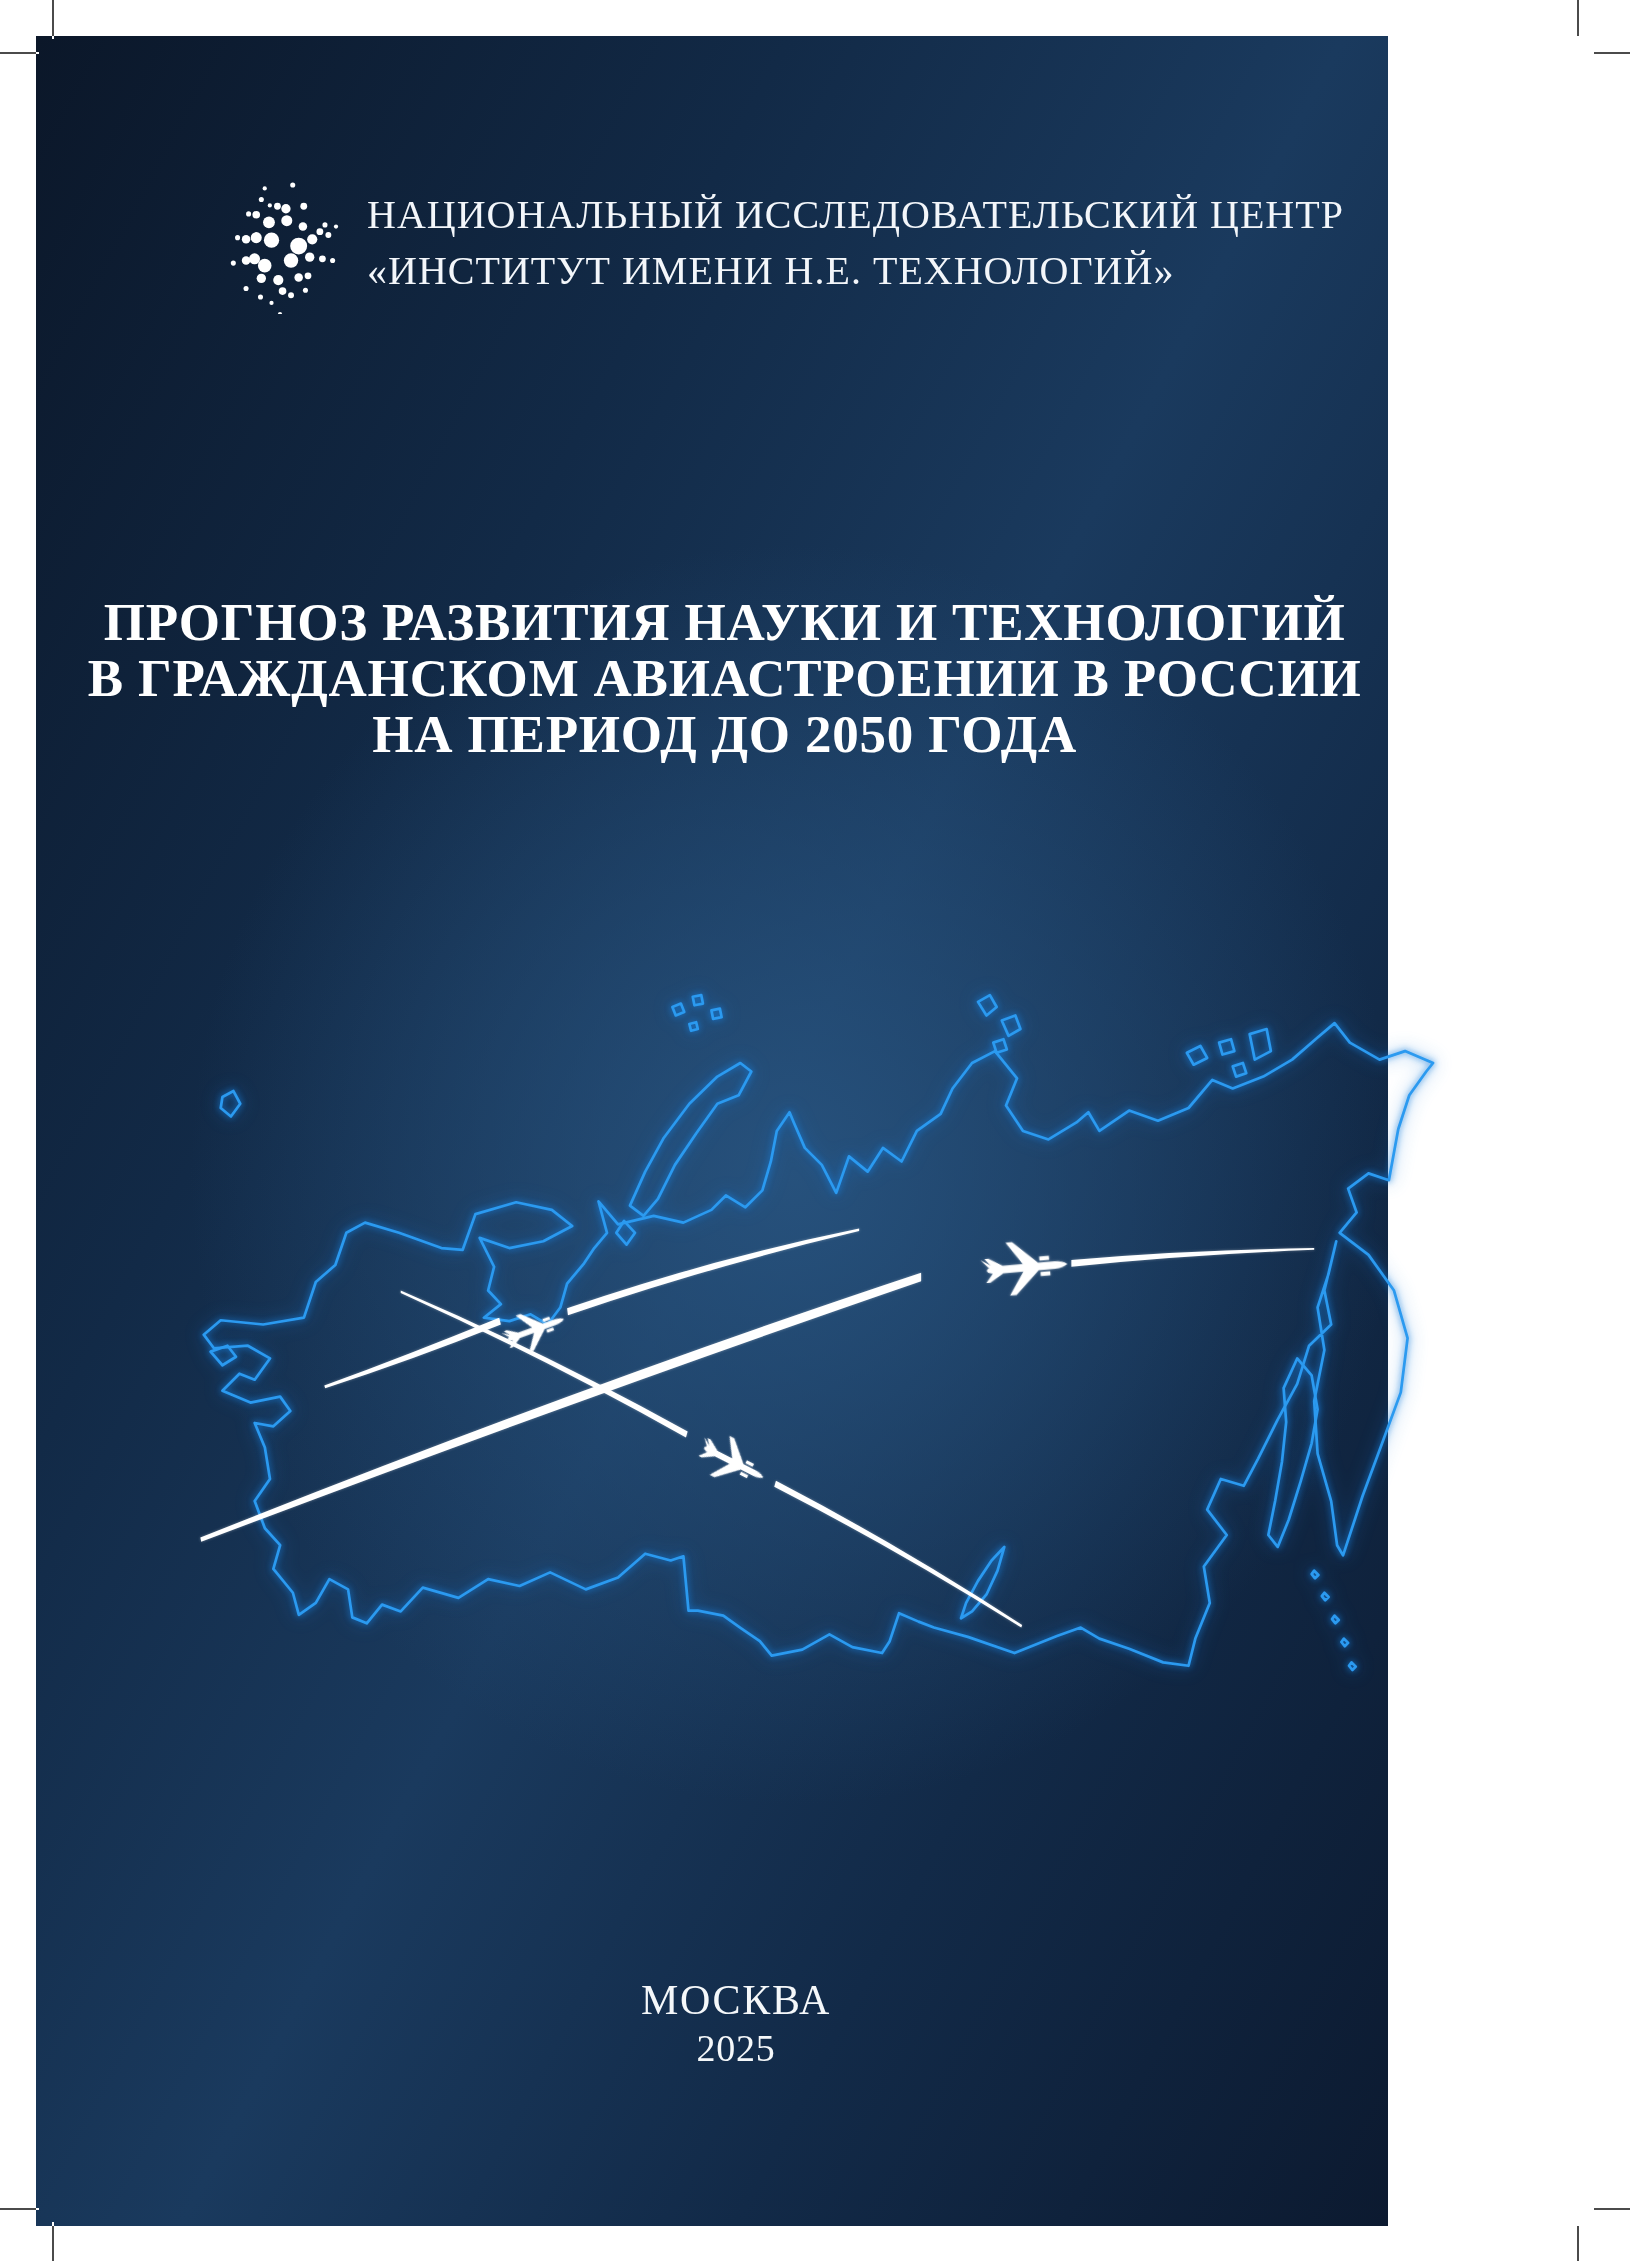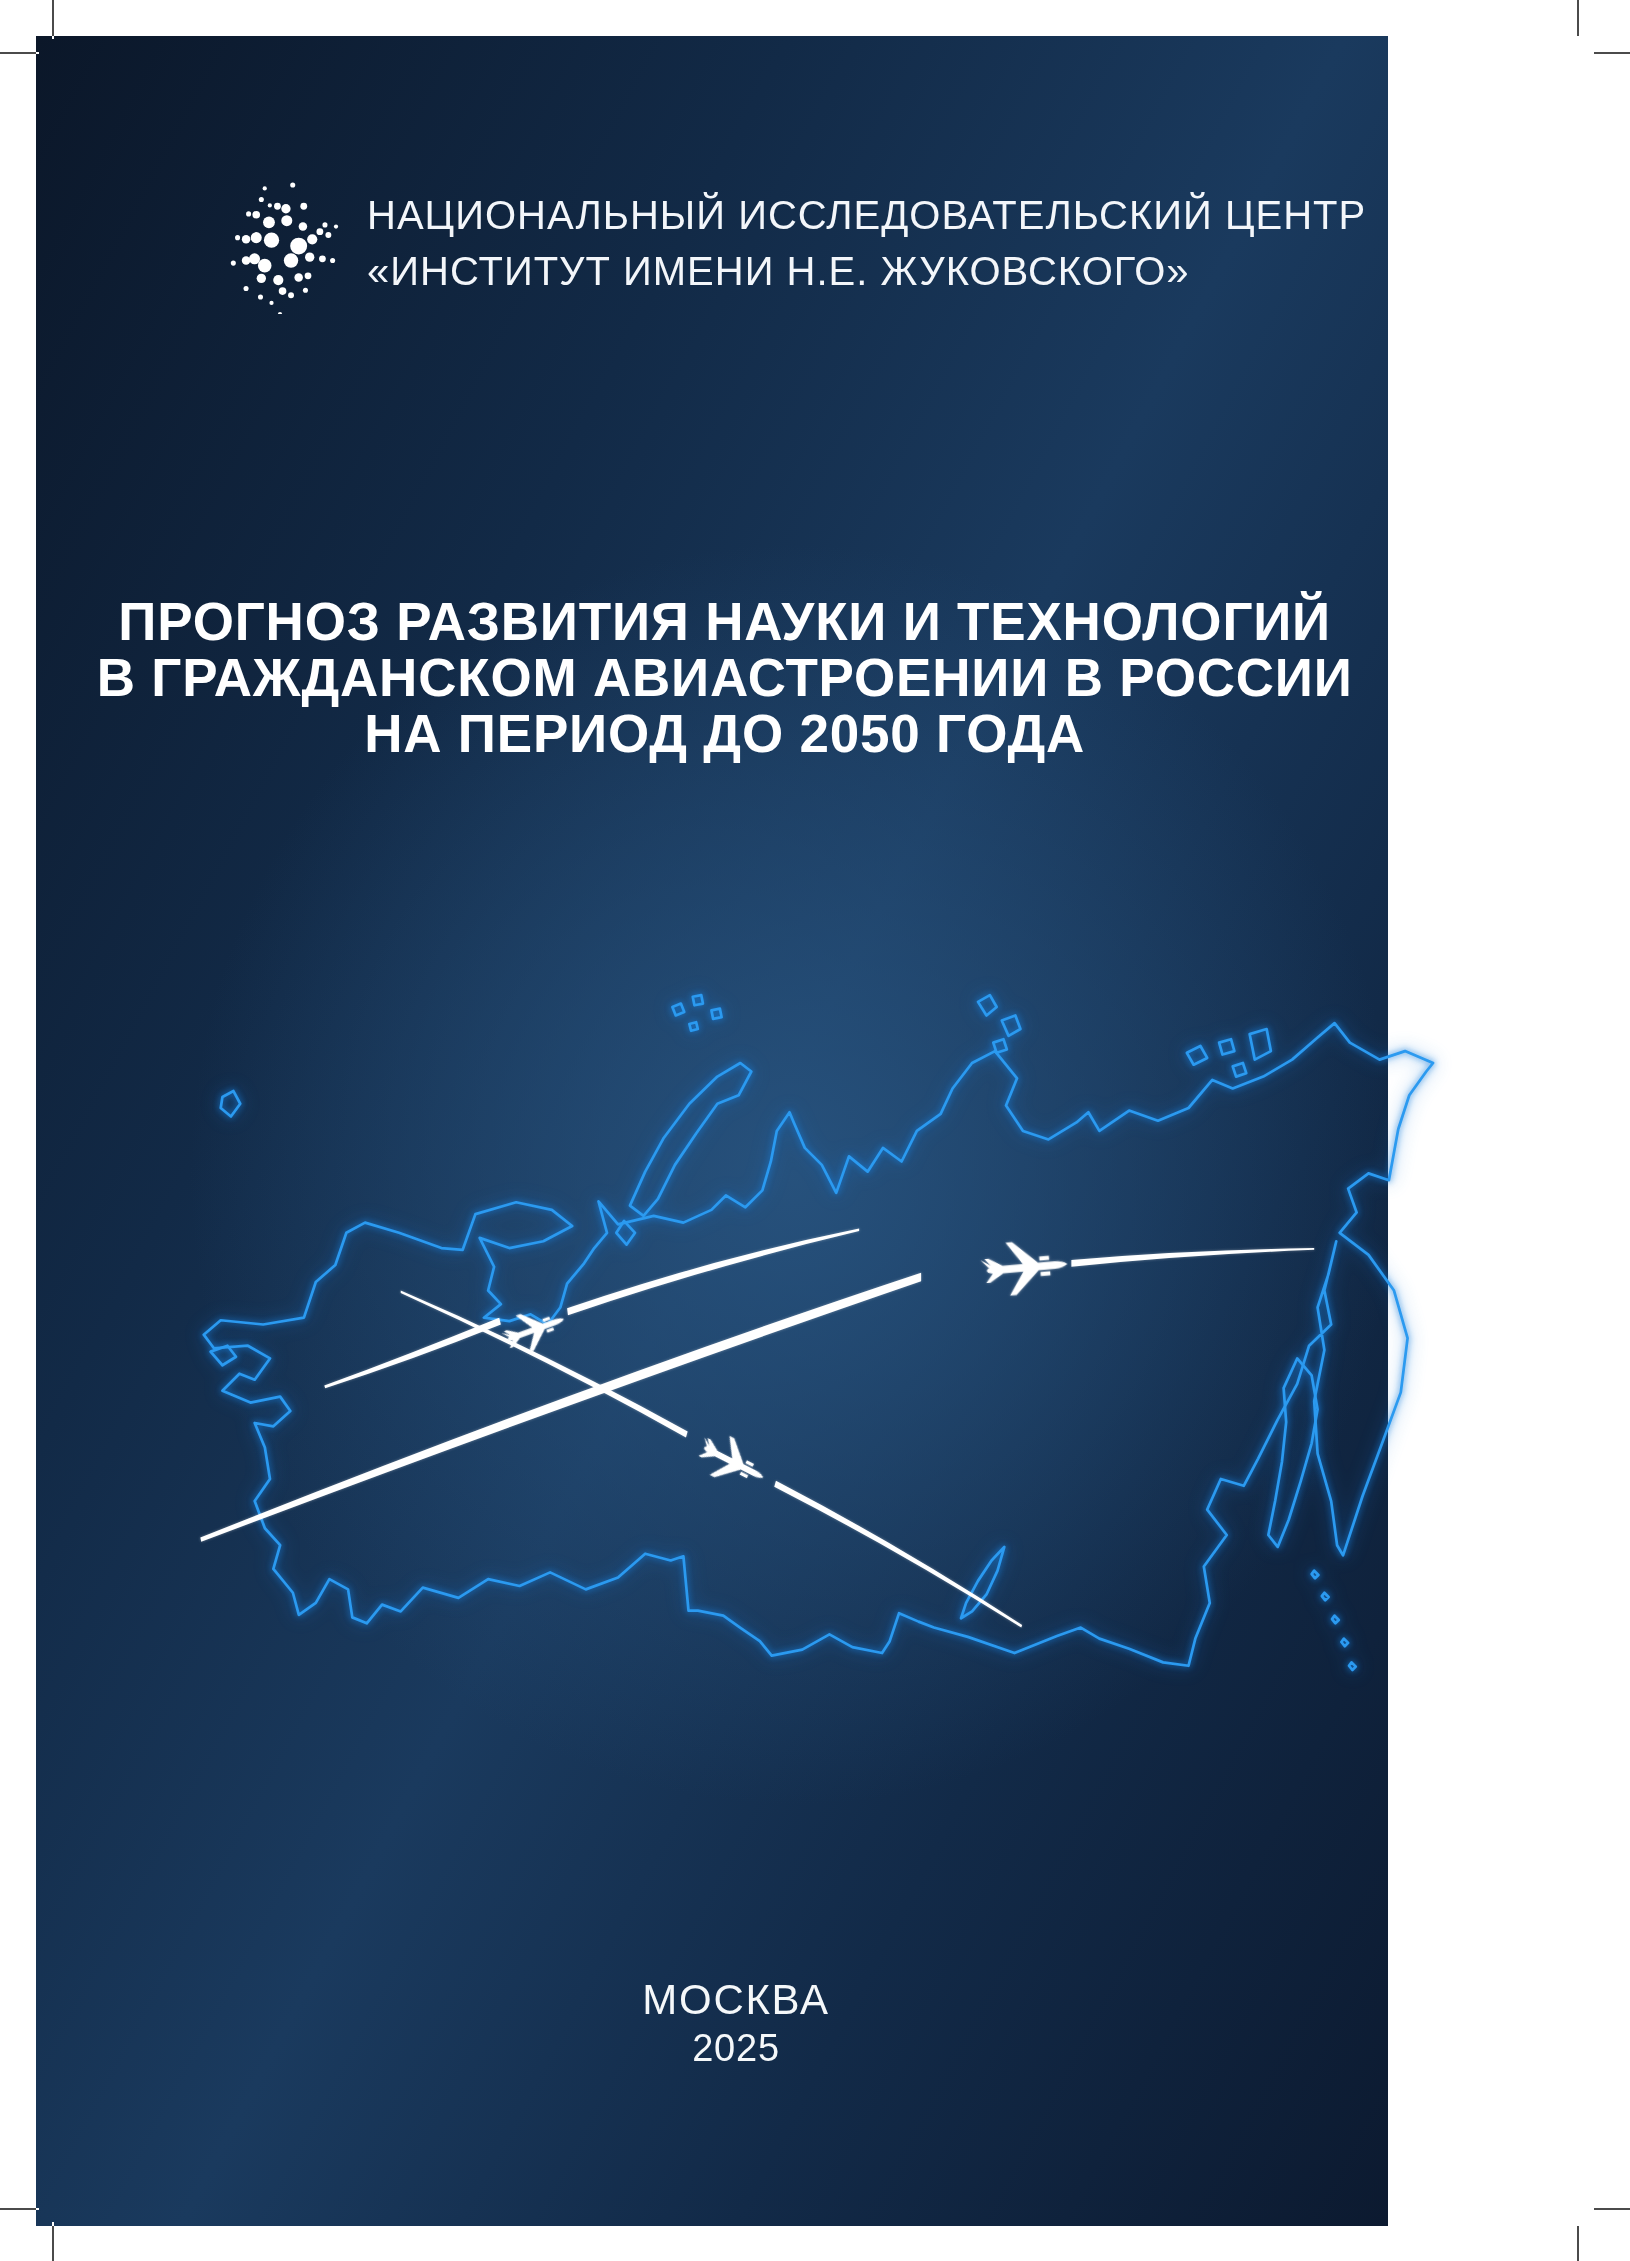--- a/index.html
+++ b/index.html
@@ -1,18 +1,18 @@
 <!DOCTYPE html>
 <html style="font-size:13.6px"><head>
 <meta charset="utf-8">
 <style>
   html,body{margin:0;padding:0;}
   body{width:1630px;height:2261px;background:#ffffff;position:relative;overflow:hidden;
        font-family:"Liberation Sans","DejaVu Sans",sans-serif;}
-  .canvas{position:absolute;inset:0;width:1424px;height:2261px;}
+  .canvas{position:absolute;inset:0;width:1424px;height:2261px;font-family:Liberation Serif, serif;}
 
   
   .page{position:absolute;left:36px;top:36px;right:36px;bottom:35px;
     background:
       radial-gradient(ellipse 62% 40% at 56% 52%, rgba(40,84,128,.9) 0%, rgba(40,84,128,0) 72%),
       linear-gradient(118deg,#0b1729 0%,#122a47 30%,#1a3a5e 52%,#122a48 74%,#0c1a30 100%);
   }
 
   
   .mark{position:absolute;}
@@ -104,21 +104,21 @@
         <circle cx="307" cy="350" r="3"></circle>
         <circle cx="320" cy="357" r="2.5"></circle>
         <circle cx="330" cy="370" r="2.5"></circle>
         <circle cx="312" cy="222" r="2.5"></circle>
         <circle cx="345" cy="218" r="3"></circle>
       </g>
   </svg>
 
   <div class="publisher">
     <div>НАЦИОНАЛЬНЫЙ ИССЛЕДОВАТЕЛЬСКИЙ ЦЕНТР</div>
-    <div>«ИНСТИТУТ ИМЕНИ Н.Е. ЖУКОВСКОГО»</div>
+    <div>«ИНСТИТУТ ИМЕНИ Н.Е. ТЕХНОЛОГИЙ»</div>
   </div>
 
   <div class="title">
     <div>ПРОГНОЗ РАЗВИТИЯ НАУКИ И ТЕХНОЛОГИЙ</div>
     <div>В ГРАЖДАНСКОМ АВИАСТРОЕНИИ В РОССИИ</div>
     <div>НА ПЕРИОД ДО 2050 ГОДА</div>
   </div>
 
   <svg class="artwork" viewBox="0 0 1920 2663">
     <defs>

